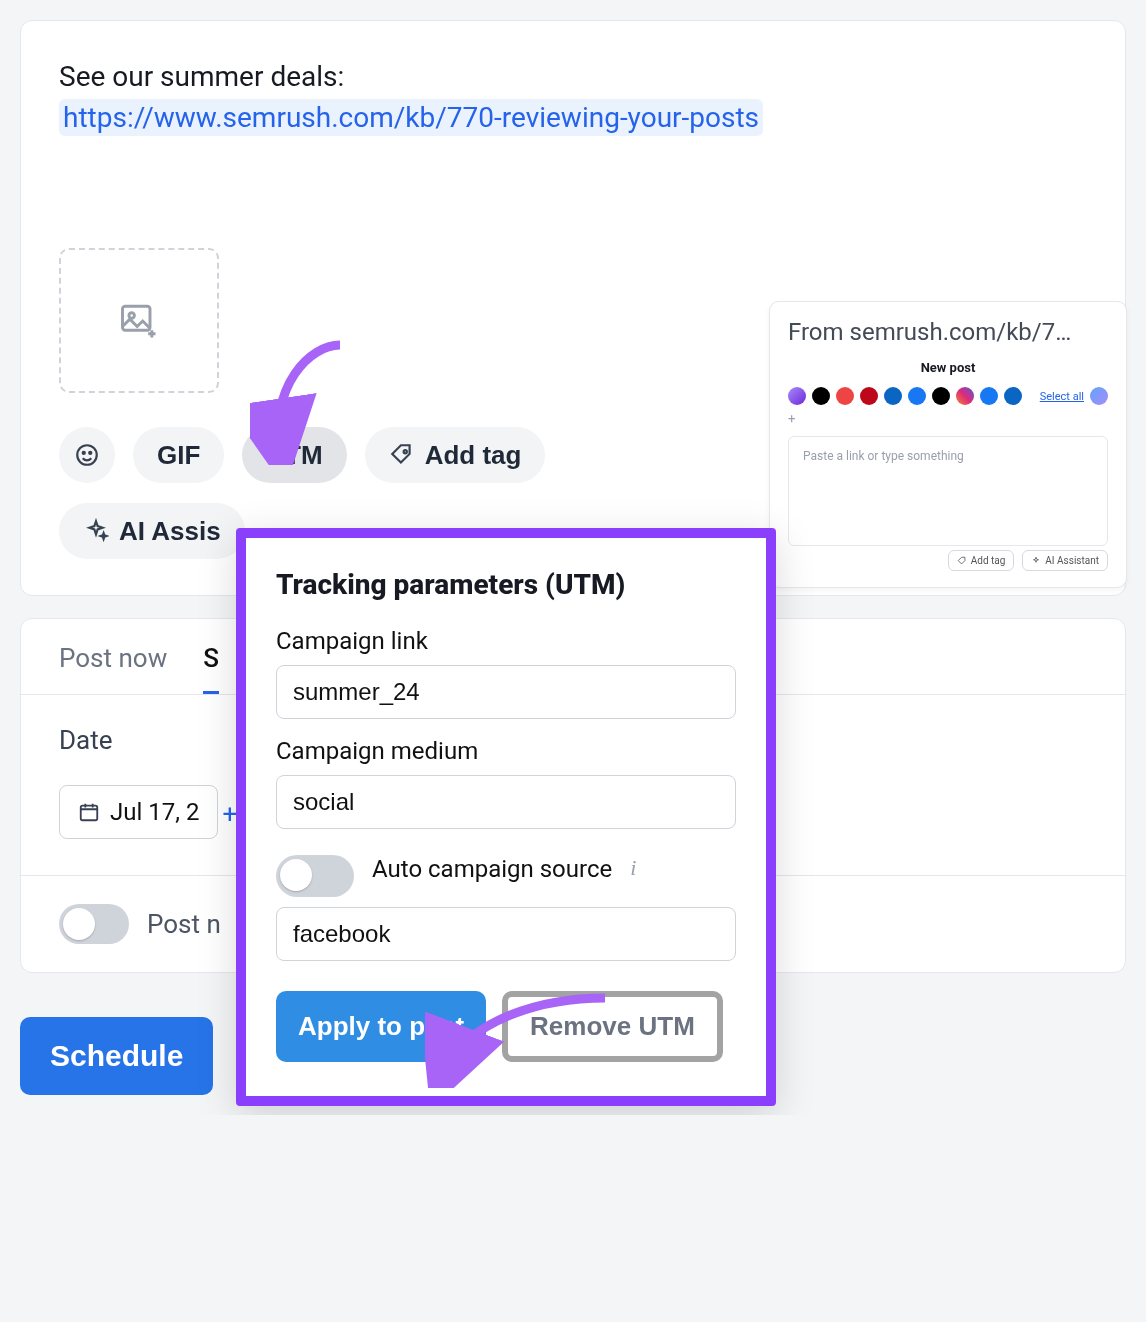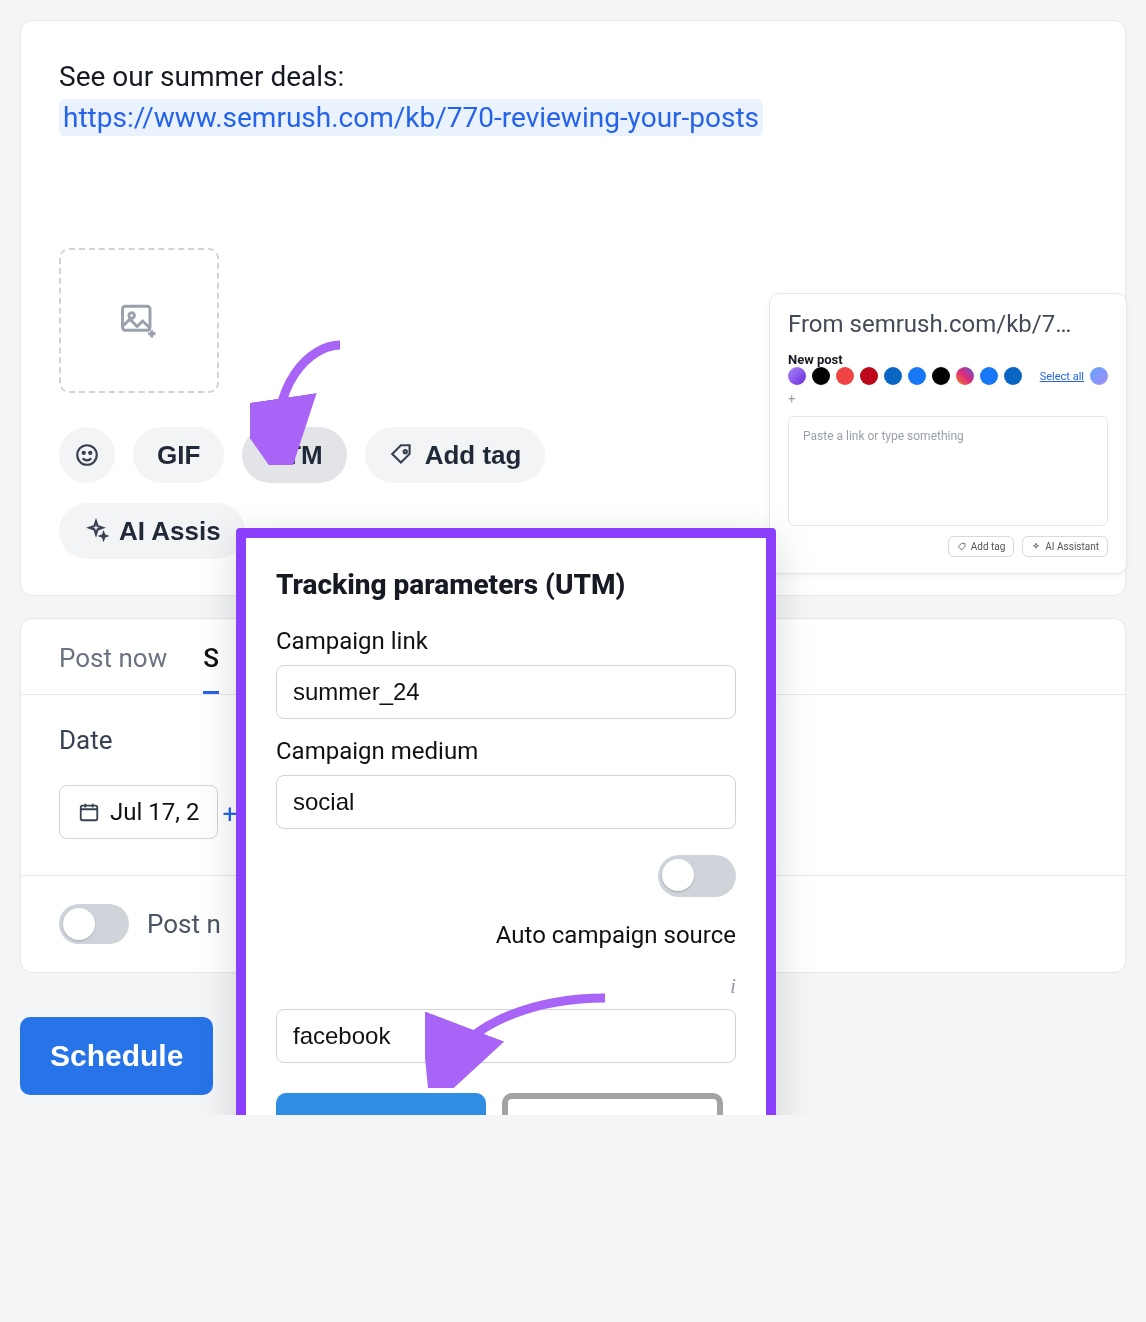--- a/index.html
+++ b/index.html
@@ -52,41 +52,41 @@
     cursor:pointer; border:none;
   }
   .chip.icon-only { width:56px; padding:0; justify-content:center; }
   .chip.utm { background:#e2e4e8; }
   .chip svg { width:26px; height:26px; }
   .ai-row { margin-top: 20px; }
 
   
   .preview {
     position:absolute;
-    right: -2px; top: 272px;
+    right: -2px; top: 280px;
     width: 358px;
     background:#fff;
     border:1px solid #e5e7eb;
     border-radius:10px;
     padding:16px 18px 16px 18px;
     box-shadow: 0 2px 6px rgba(0,0,0,0.05);
     font-size:14px;
   }
   .preview-title { font-size:24px; color:#444b57; margin-bottom:14px; white-space:nowrap; overflow:hidden; text-overflow:ellipsis; }
-  .preview-sub { font-weight:700; font-size:13px; margin-bottom:0; }
+  .preview-sub { font-weight:700; font-size:13px; margin-bottom:12px;text-align:center; }
   .avatar-row { display:flex; gap:6px; flex-wrap:wrap; align-items:center; margin-bottom:10px; }
   .avatar {
     width:18px; height:18px; border-radius:50%;
     display:inline-block;
   }
   .select-all { color:#2563eb; font-size:11px; margin-left:auto; cursor:pointer;text-decoration:underline; }
   .mini-compose {
     border:1px solid #e5e7eb; border-radius:6px;
     padding:12px 14px; color:#9aa0ab; font-size:12px;
-    min-height:110px; margin-bottom:10px;
+    min-height:110px; margin-bottom:4px;
   }
   .mini-chips { display:flex; gap:8px; justify-content:flex-end; }
   .mini-chip {
     border:1px solid #d6d9df; border-radius:6px;
     padding:4px 8px; font-size:10px; color:#555;
     display:inline-flex; align-items:center; gap:4px;
     background:#fff; cursor:pointer;
   }
 
   
@@ -151,23 +151,23 @@
   .pf-label:first-of-type { margin-top: 0; }
   .pf-input {
     width:100%;
     font-size:24px;
     padding:12px 16px;
     border:1px solid #cfd3da;
     border-radius:8px;
     color:#111;
   }
   .auto-row {
-    display:flex; align-items:flex-end; gap:24px;
+    display:flex; align-items:flex-start; gap:18px;
     margin:26px 0 10px 0;
-    font-size:24px; color:#111;flex-direction:column;
+    font-size:24px; color:#111;
   }
   .auto-row .toggle { width:78px; height:42px; }
   .info-icon { color:#9aa0ab; font-style:italic; font-family:Georgia,serif; font-size:22px; }
   .btn-row { display:flex; gap:16px; margin-top:30px; }
   .btn {
     font-size:26px; font-weight:600;
     padding:14px 22px; border-radius:10px; cursor:pointer;
   }
   .btn-primary { background:#2f8de4; color:#fff; border:none; }
   .btn-secondary { background:#fff; color:#6b7280; border:6px solid #a3a3a3; }

